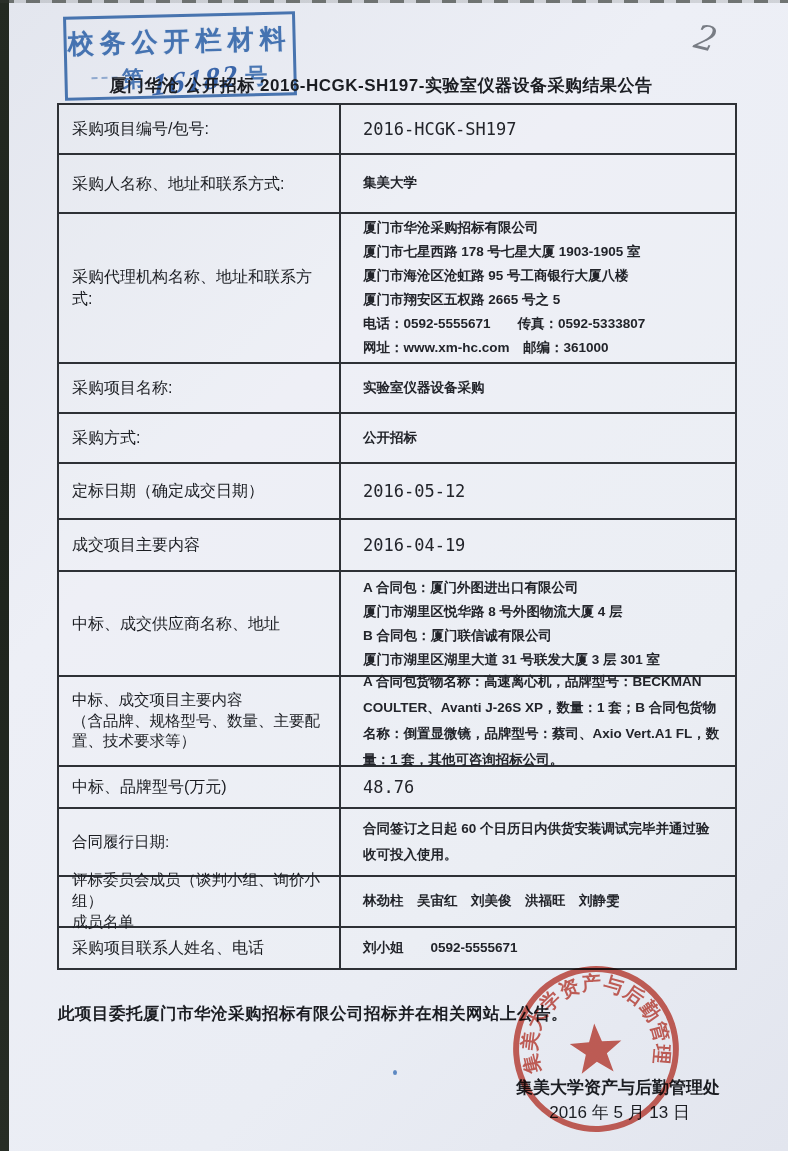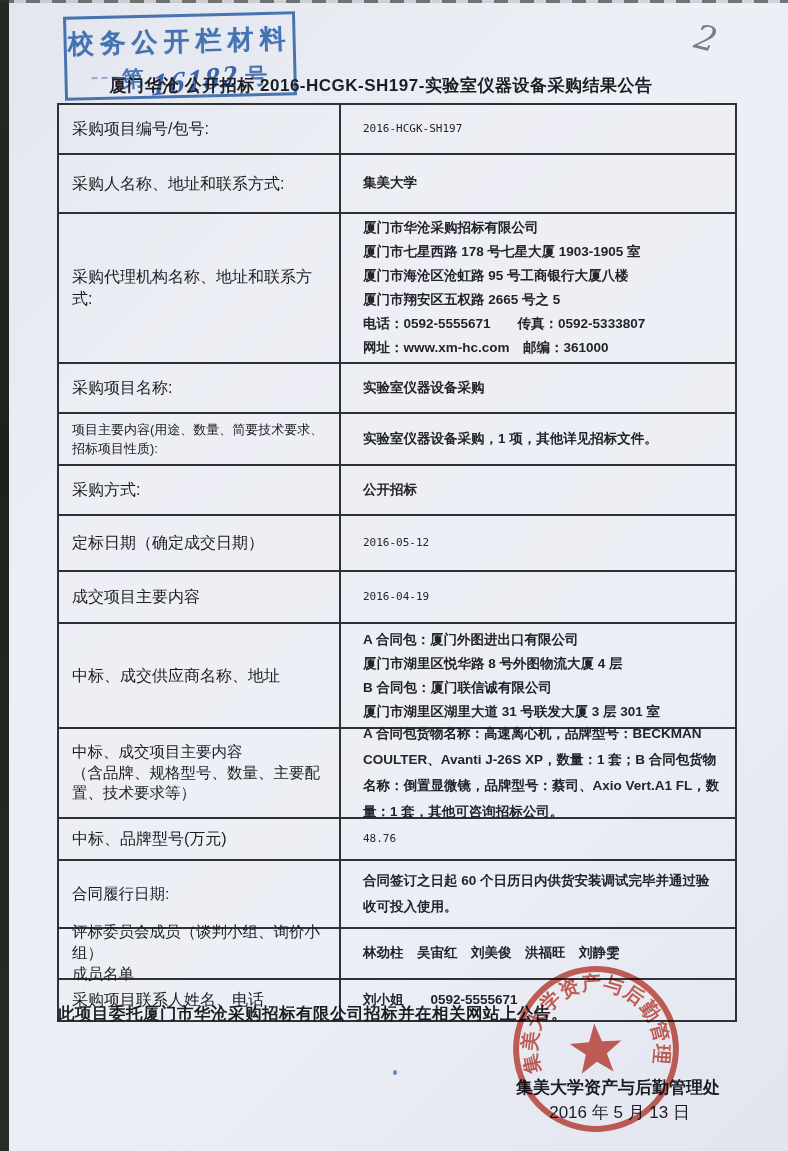--- a/index.html
+++ b/index.html
@@ -56,21 +56,21 @@
   .lbl{
     width:282px;box-sizing:border-box;border-right:2px solid #2e3136;
     padding:4px 8px 4px 13px;display:flex;flex-direction:column;justify-content:center;
     font-weight:normal;color:#1b1d22;font-size:16px;line-height:1.35;
   }
   .val{
     flex:1;box-sizing:border-box;padding:4px 12px 4px 22px;
     display:flex;flex-direction:column;justify-content:center;
     font-size:13.5px;color:#22242a;font-weight:600;line-height:1.8;
   }
-  .mono{font-family:"DejaVu Sans Mono", monospace;font-weight:normal;font-size:11px;}
+  .mono{font-family:"DejaVu Sans Mono", monospace;font-weight:normal;font-size:17px;}
   .lbl-small{font-size:13px;line-height:1.5;}
   .lbl-mid{font-size:15.5px;}
   .h48{height:48px}.h59{height:59px}.h150{height:150px}.h50{height:50px}
   .h52{height:52px}.h56{height:56px}.h105{height:105px}.h90{height:90px}
   .h42{height:42px}.h68{height:68px}.h63{height:51px}
   .val .line{line-height:24px;}
   .wrap{line-height:26px;}
   
   .note{
     position:absolute;left:58px;top:1003px;font-size:16.5px;font-weight:bold;
@@ -136,26 +136,20 @@
       </div>
     </div>
 
     <div class="row h50">
       <div class="lbl">采购项目名称:</div>
       <div class="val">
           <span>实验室仪器设备采购</span>
         </div>
     </div>
 
-    <div class="row h52">
-      <div class="lbl lbl-small">项目主要内容(用途、数量、简要技术要求、招标项目性质):</div>
-      <div class="val">
-          <span>实验室仪器设备采购，1 项，其他详见招标文件。</span>
-        </div>
-    </div>
 
     <div class="row h50">
       <div class="lbl">采购方式:</div>
       <div class="val">
           <span>公开招标</span>
         </div>
     </div>
 
     <div class="row h56">
       <div class="lbl">定标日期（确定成交日期）</div>

